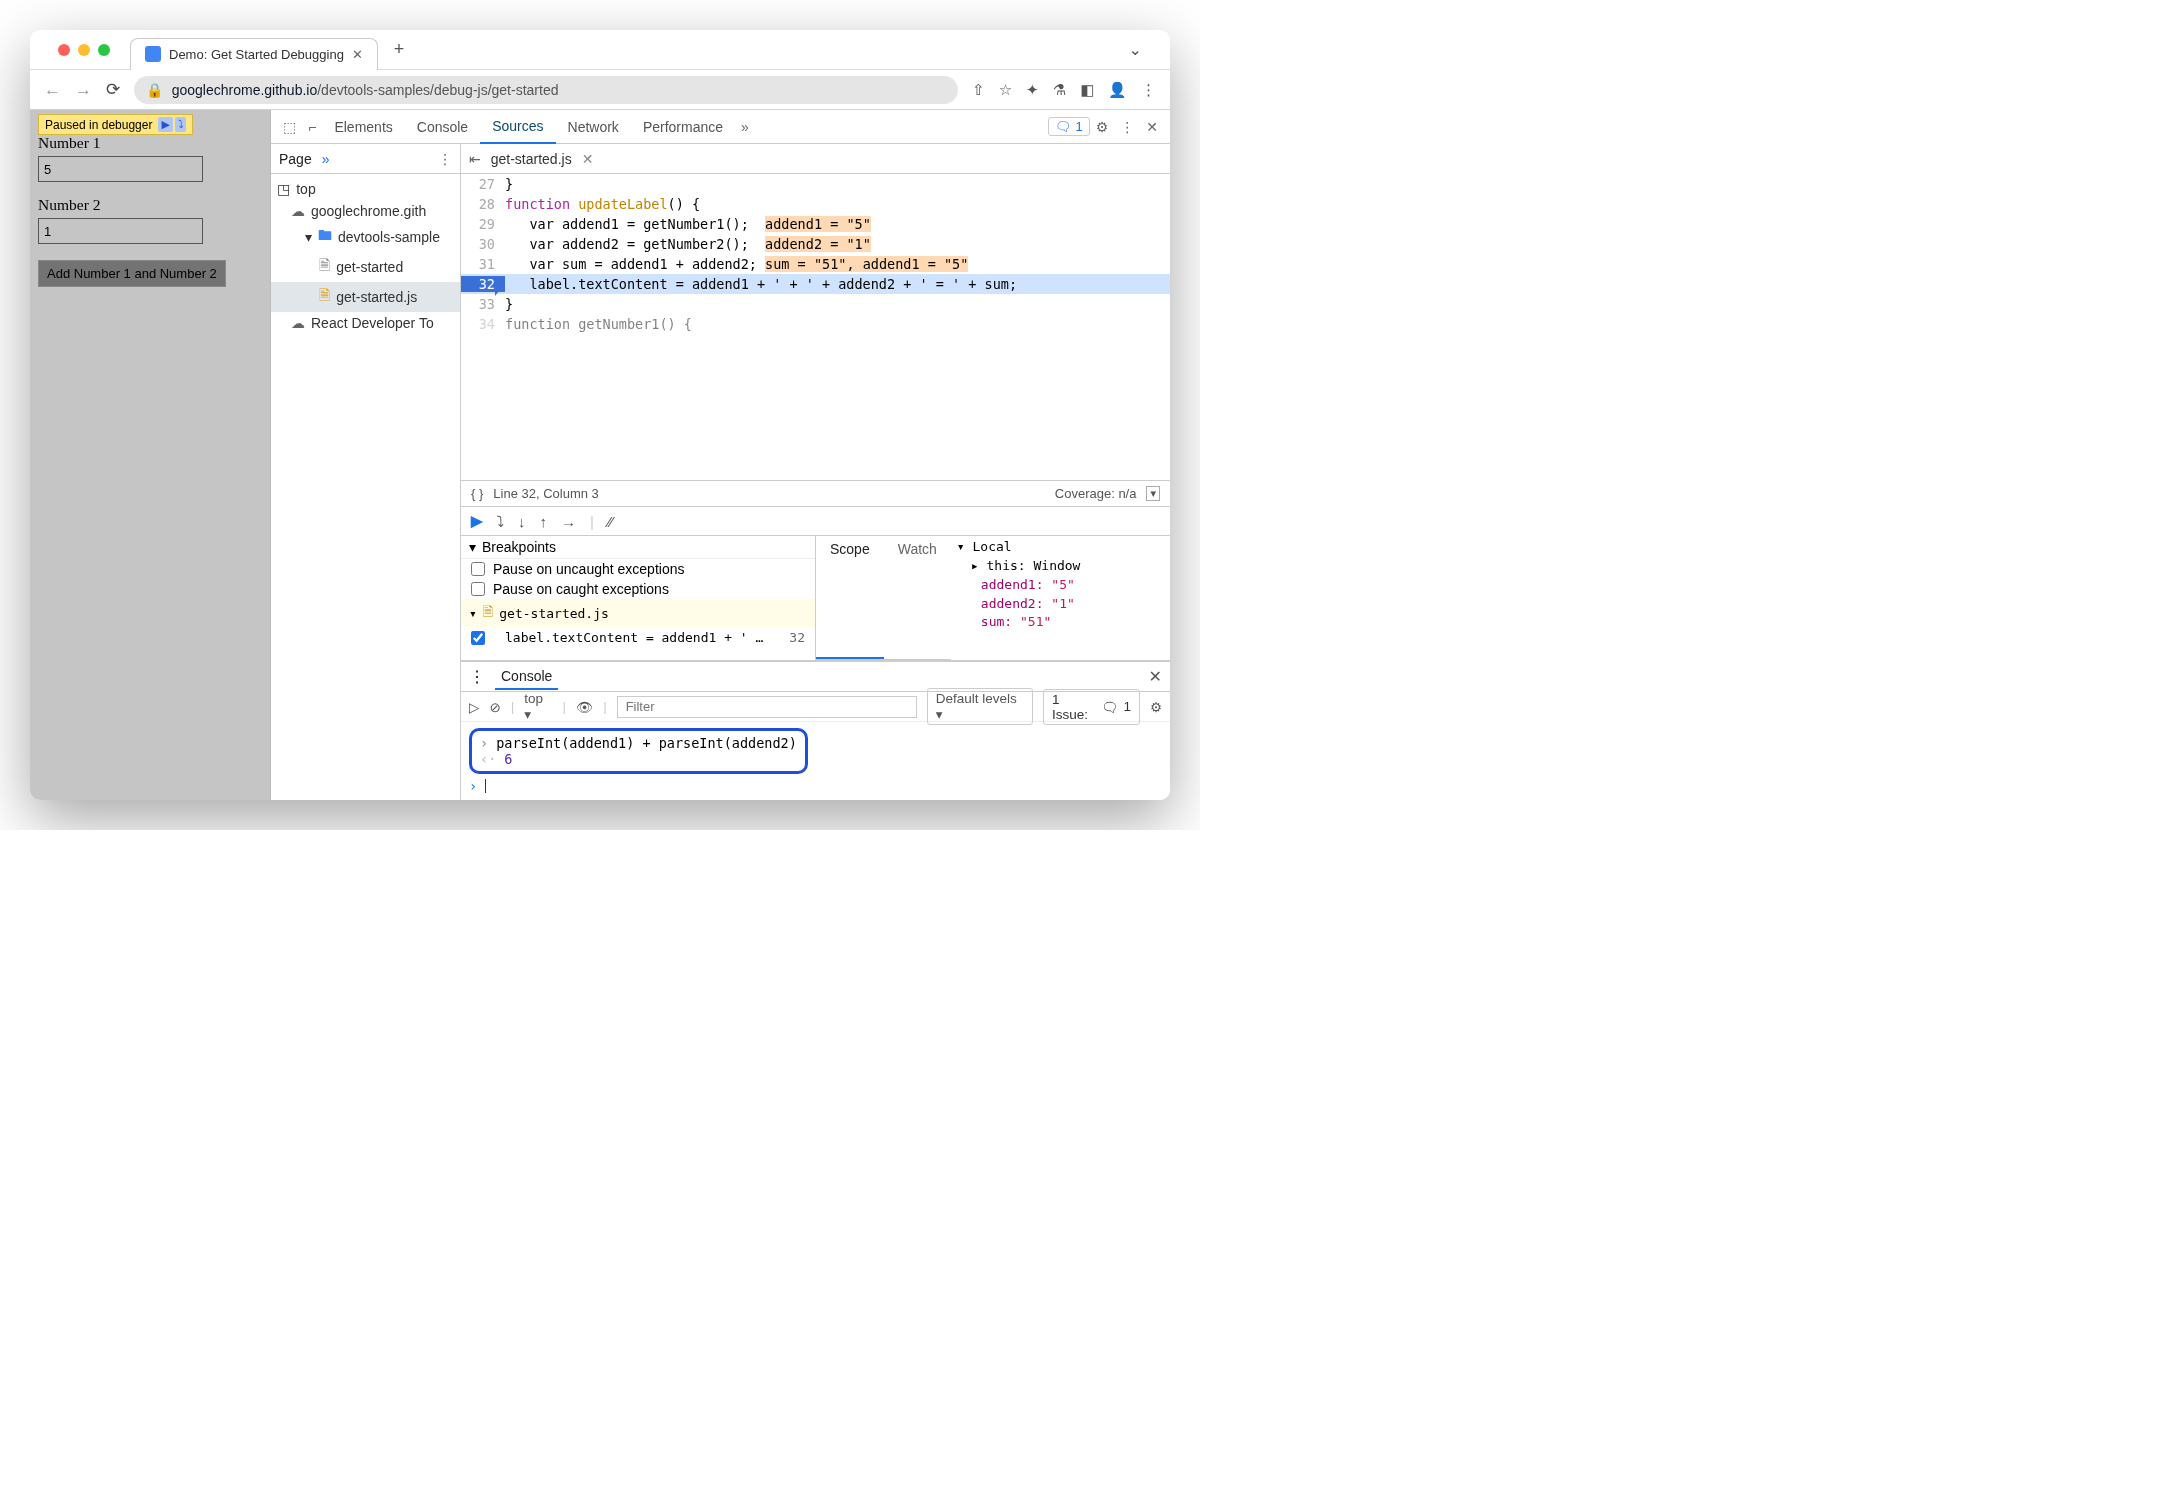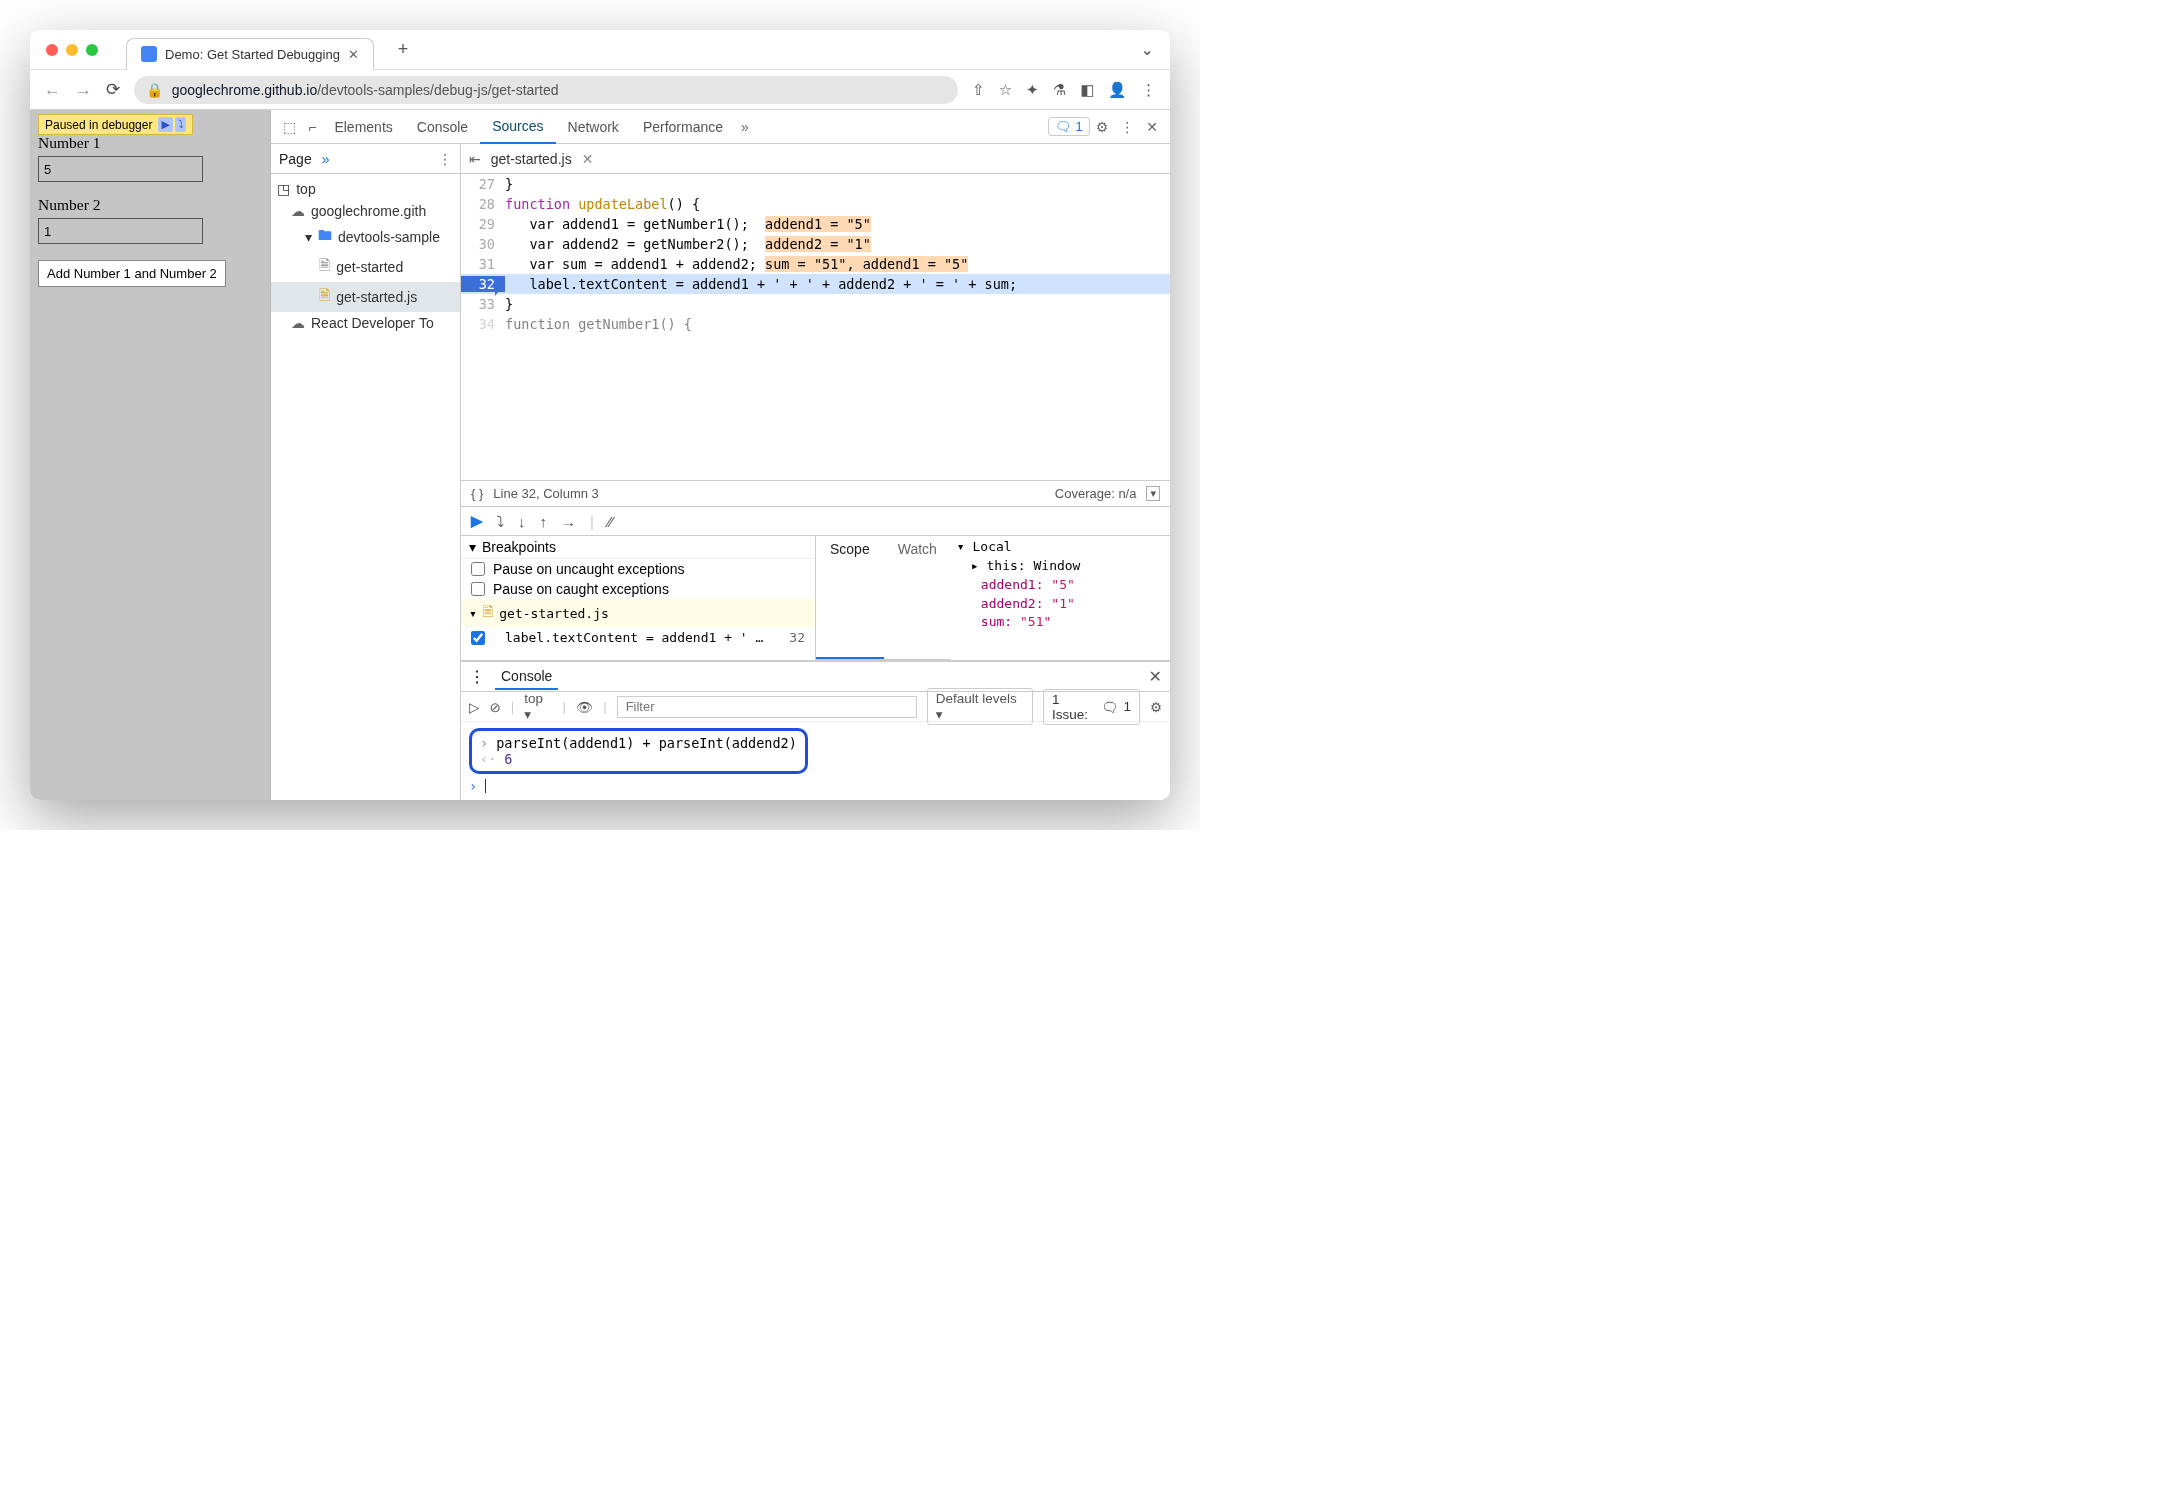--- a/index.html
+++ b/index.html
@@ -12,21 +12,21 @@
   overflow: hidden;
 }
 .window {
   position: absolute; inset: 30px 30px 30px 30px;
   background: #fff; border-radius: 10px;
   box-shadow: 0 20px 60px rgba(0,0,0,0.35);
   display: flex; flex-direction: column; overflow: hidden;
 }
 .titlebar {
   height: 40px; background: #fff;
-  display: flex; align-items: center; padding: 0 16px; gap: 16px;
+  display: flex; align-items: center; padding: 0 28px; gap: 8px;
   border-bottom: 1px solid #ddd;
 }
 .traffic { display:flex; gap:8px; margin-right: 12px;}
 .dot { width:12px;height:12px;border-radius:50%; }
 .dot.r{background:#ff5f57}.dot.y{background:#febc2e}.dot.g{background:#28c840}
 .tab {
   display:flex;align-items:center;gap:8px;height:32px;padding:0 14px;
   border:1px solid #ccc;border-bottom:none;border-radius:8px 8px 0 0;
   background:#fff;font-size:13px;color:#333;margin-top:8px;
 }
@@ -56,21 +56,21 @@
 .pausedbadge{
   position:absolute;top:4px;left:8px;background:#ffe680;
   font-size:12px;padding:2px 6px;border:1px solid #d4b83f;
   display:flex;align-items:center;gap:6px;
 }
 .pausedbadge .icons{display:flex;gap:2px}
 .pausedbadge .icons span{background:#aec6f5;color:#2952cc;font-size:11px;padding:1px 3px;border-radius:2px}
 .page h1{font-size:22px;font-weight:700;margin-top:12px;line-height:1.25;letter-spacing:-0.01em;font-family:"Times New Roman",serif;}
 .page label{display:block;font-size:15.5px;margin-top:14px;font-family:"Times New Roman",serif;}
 .page input{width:165px;height:26px;border:1px solid #555;background:#c5c5c5;padding:3px 5px;font-size:13px;margin-top:4px}
-.page button{margin-top:16px;padding:5px 8px;background:#ffffff;border:1px solid #888;font-size:13px}
+.page button{margin-top:16px;padding:5px 8px;background:#737373;border:1px solid #888;font-size:13px}
 .devtools{flex:1;display:flex;flex-direction:column;background:#fff;border-left:1px solid #bbb;}
 .dt-tabs{
   height:34px;display:flex;align-items:center;gap:0;
   border-bottom:1px solid #ccc;padding:0 6px;font-size:14px;color:#555;
 }
 .dt-tabs .icon{padding:0 6px;color:#666}
 .dt-tabs .tabi{padding:0 12px;height:34px;display:flex;align-items:center;cursor:pointer}
 .dt-tabs .tabi.active{color:#0c4a6e;border-bottom:2px solid #1a73e8}
 .dt-tabs .spacer{flex:1}
 .issues-badge{display:flex;align-items:center;gap:4px;border:1px solid #ccc;border-radius:3px;padding:1px 6px;color:#1a73e8;font-size:13px}

